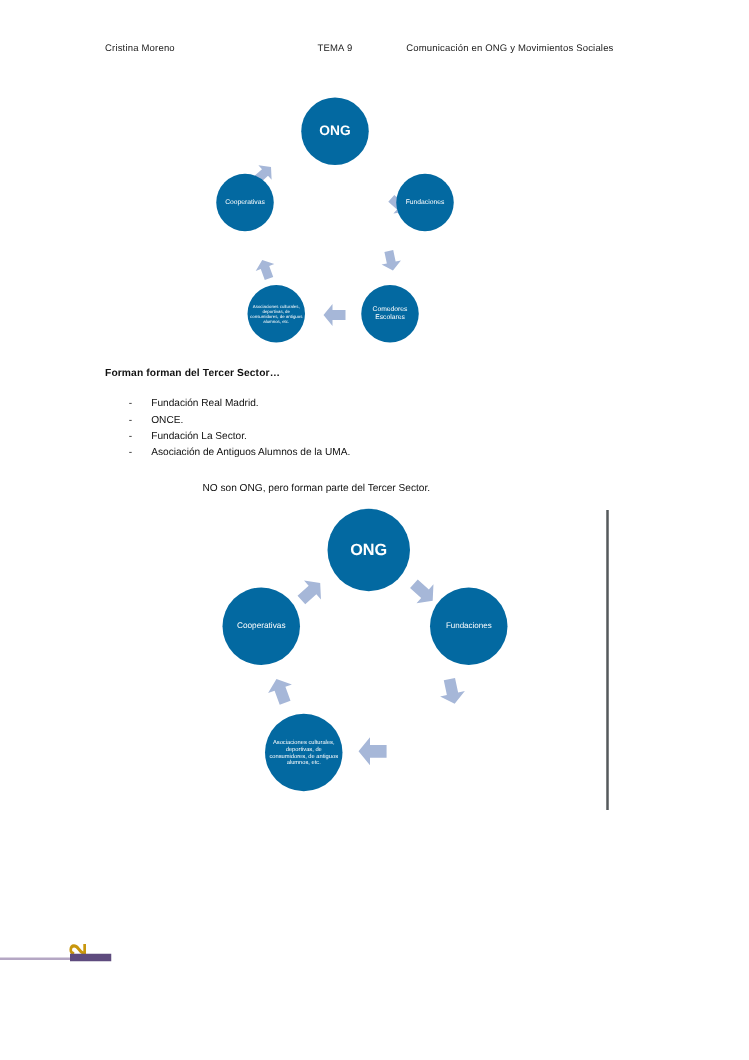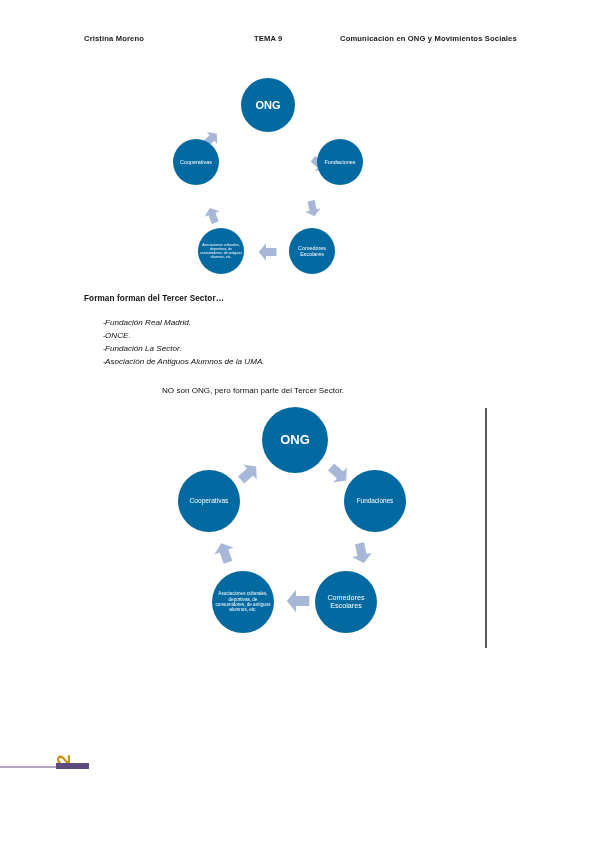--- a/index.html
+++ b/index.html
@@ -19,28 +19,28 @@
   }
 
   
   .doc-header {
     position: absolute;
     left: 84px;
     top: 34px;
     width: 440px;
     height: 14px;
     font-size: 7.6px;
-    font-weight: bold;
+    font-weight: normal;
     color: #1a1a1a;
     letter-spacing: 0.15px;
     white-space: nowrap;
   }
   .doc-header .h-author { position: absolute; left: 0px; top: 0px; }
   .doc-header .h-tema   { position: absolute; left: 170px; top: 0px; }
-  .doc-header .h-course { position: absolute; left: 256px; top: 0px; }
+  .doc-header .h-course { position: absolute; left: 241px; top: 0px; }
 
   
   .cycle {
     position: absolute;
   }
   .node {
     position: absolute;
     border-radius: 50%;
     background: #0369a1;
     color: #ffffff;
@@ -75,23 +75,22 @@
     color: #111111;
     white-space: nowrap;
   }
   .list-item .dash {
     position: absolute;
     left: 0px;
     top: 0px;
   }
   .list-item .txt {
     position: absolute;
-    left: 2px;
+    left: 18px;
     top: 0px;
-    font-style: italic;
   }
   .note-line {
     position: absolute;
     font-size: 8.1px;
     color: #111111;
     white-space: nowrap;
   }
 
   
   .vrule {
@@ -218,24 +217,20 @@
     </svg>
 
     <div class="node" style="left:97px; top:7px; width:66px; height:66px; font-size:13px; font-weight:600;">
       <span class="label">ONG</span>
     </div>
 
     <div class="node" style="left:179px; top:70px; width:62px; height:62px; font-size:6.4px;">
       <span class="label">Fundaciones</span>
     </div>
 
-    <div class="node" style="left:150px; top:171px; width:62px; height:62px; font-size:7.2px;">
-      <span class="label">Comedores
-Escolares</span>
-    </div>
 
     <div class="node" style="left:47px; top:171px; width:62px; height:62px; font-size:4.6px;">
       <span class="label">Asociaciones culturales, deportivas, de consumidores, de antiguos alumnos, etc.</span>
     </div>
 
     <div class="node" style="left:13px; top:70px; width:62px; height:62px; font-size:6.6px;">
       <span class="label">Cooperativas</span>
     </div>
   </div>
 

